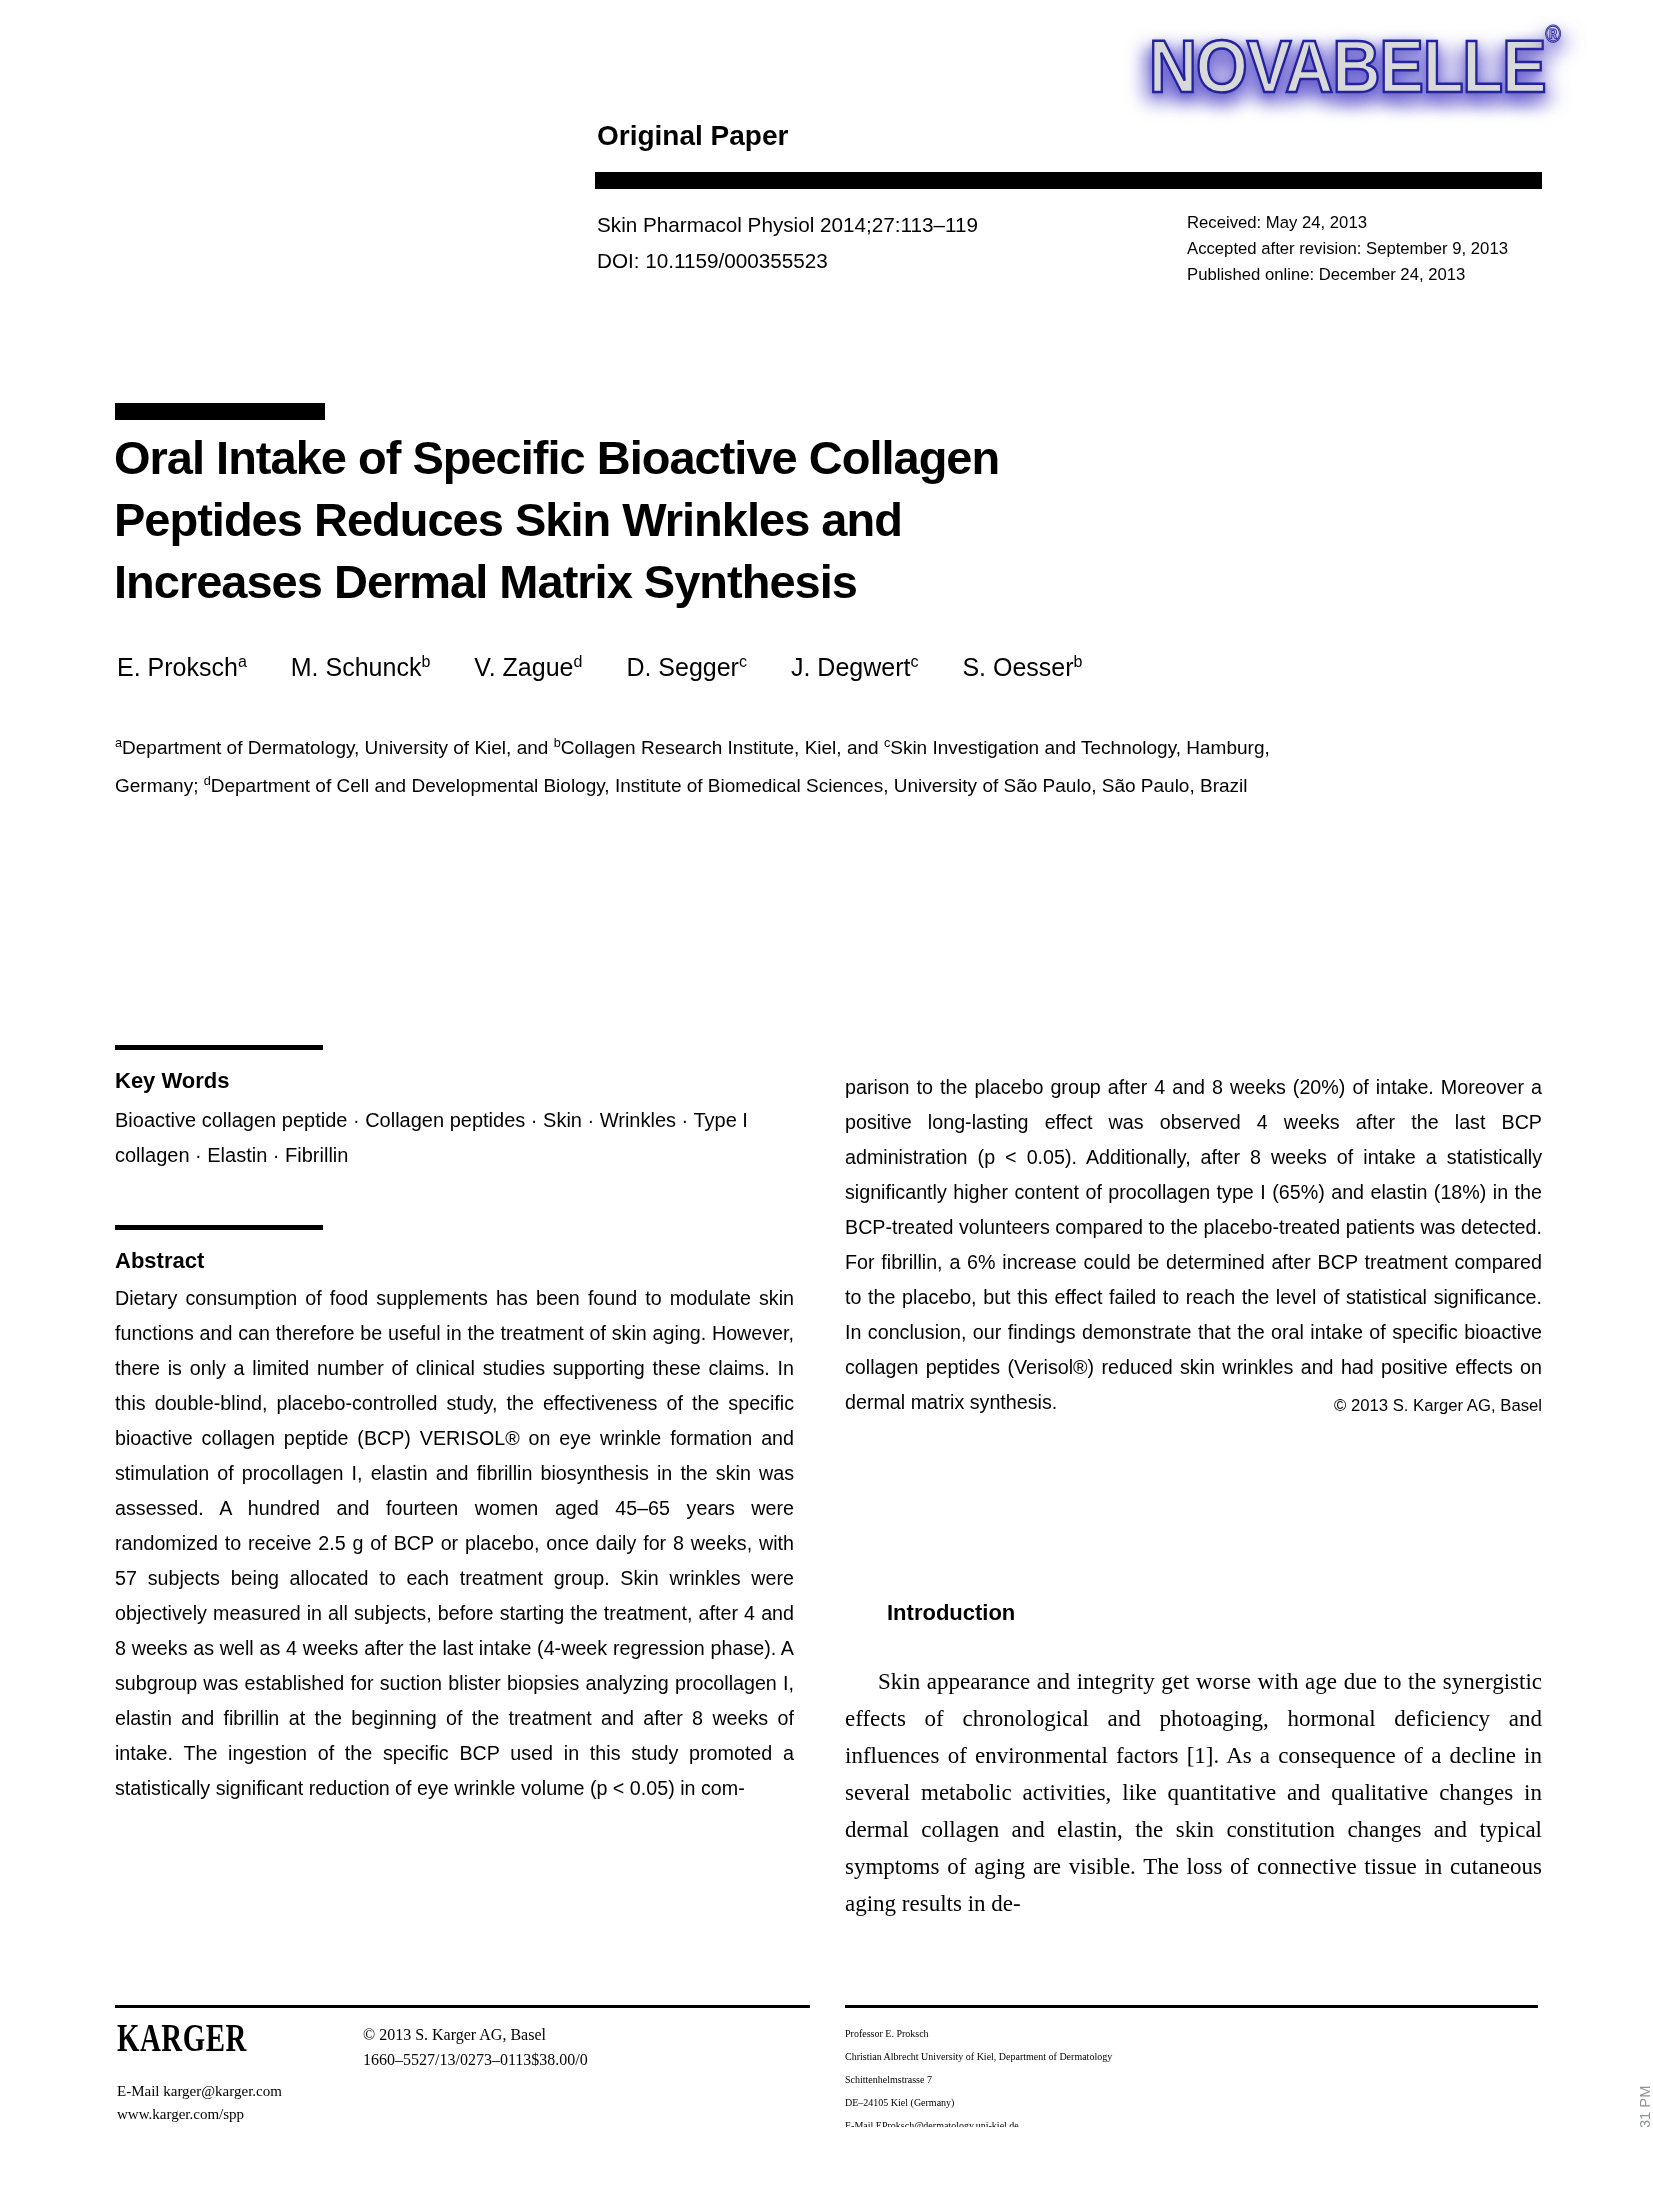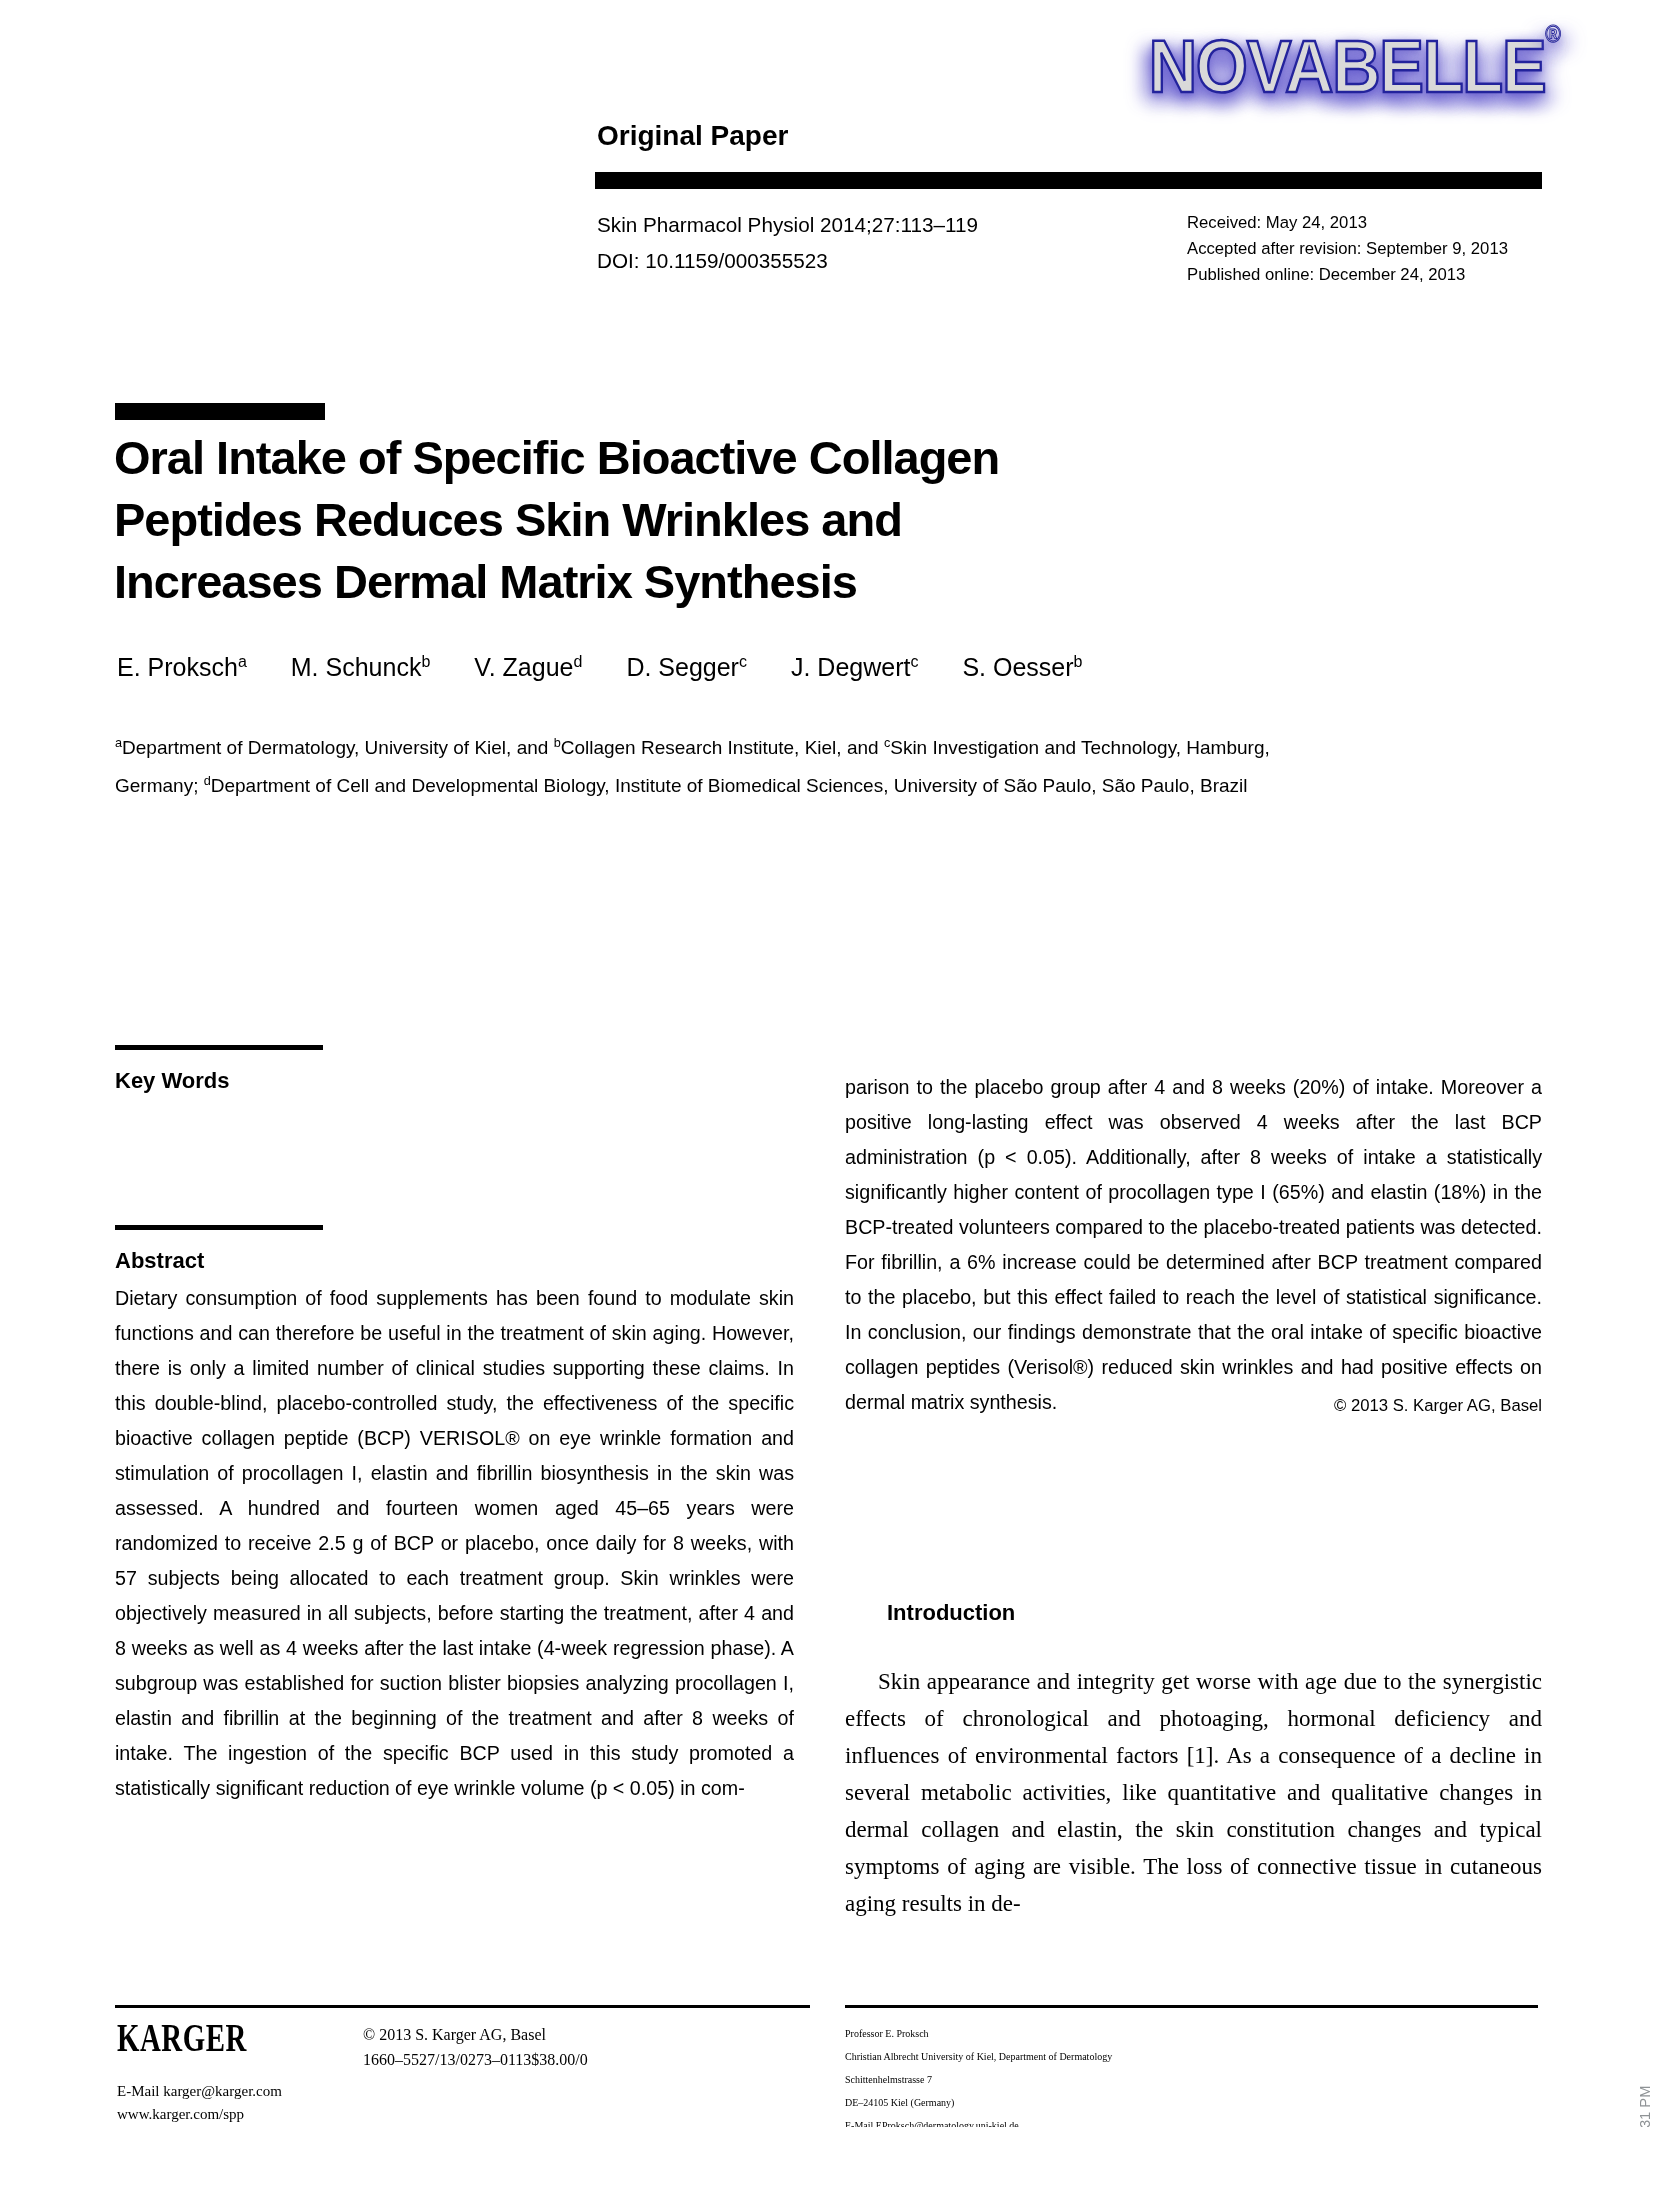--- a/index.html
+++ b/index.html
@@ -124,20 +124,21 @@
       <span class="author"><span>J. Degwert</span><sup>c</sup></span>
       <span class="author"><span>S. Oesser</span><sup>b</sup></span>
     </div>
 
   <div class="affiliations">
     
   <span class="aff-seg"><sup>a</sup><span>Department of Dermatology, University of Kiel, and </span></span><span class="aff-seg"><sup>b</sup><span>Collagen Research Institute, Kiel, and </span></span><span class="aff-seg"><sup>c</sup><span>Skin Investigation and Technology, Hamburg, Germany; </span></span><span class="aff-seg"><sup>d</sup><span>Department of Cell and Developmental Biology, Institute of Biomedical Sciences, University of São Paulo, São Paulo, Brazil</span></span></div>
 
   <div class="rule kw-rule"></div>
   <div class="col-heading kw-heading">Key Words</div>
+  <div class="kw-text">Bioactive collagen peptide · Collagen peptides · Skin · Wrinkles · Type I collagen · Elastin · Fibrillin</div>
 
   <div class="rule abs-rule"></div>
   <div class="col-heading abs-heading">Abstract</div>
   <div class="abs-col abs-col1">Dietary consumption of food supplements has been found to modulate skin functions and can therefore be useful in the treatment of skin aging. However, there is only a limited number of clinical studies supporting these claims. In this double-blind, placebo-controlled study, the effectiveness of the specific bioactive collagen peptide (BCP) VERISOL® on eye wrinkle formation and stimulation of procollagen I, elastin and fibrillin biosynthesis in the skin was assessed. A hundred and fourteen women aged 45–65 years were randomized to receive 2.5 g of BCP or placebo, once daily for 8 weeks, with 57 subjects being allocated to each treatment group. Skin wrinkles were objectively measured in all subjects, before starting the treatment, after 4 and 8 weeks as well as 4 weeks after the last intake (4-week regression phase). A subgroup was established for suction blister biopsies analyzing procollagen I, elastin and fibrillin at the beginning of the treatment and after 8 weeks of intake. The ingestion of the specific BCP used in this study promoted a statistically significant reduction of eye wrinkle volume (p &lt; 0.05) in com-</div>
   <div class="abs-col abs-col2"><span>parison to the placebo group after 4 and 8 weeks (20%) of intake. Moreover a positive long-lasting effect was observed 4 weeks after the last BCP administration (p &lt; 0.05). Additionally, after 8 weeks of intake a statistically significantly higher content of procollagen type I (65%) and elastin (18%) in the BCP-treated volunteers compared to the placebo-treated patients was detected. For fibrillin, a 6% increase could be determined after BCP treatment compared to the placebo, but this effect failed to reach the level of statistical significance. In conclusion, our findings demonstrate that the oral intake of specific bioactive collagen peptides (Verisol®) reduced skin wrinkles and had positive effects on dermal matrix synthesis.</span><span class="abs-copyright">© 2013 S. Karger AG, Basel</span></div>
 
   <div class="intro-heading">Introduction</div>
   <div class="intro-body">Skin appearance and integrity get worse with age due to the synergistic effects of chronological and photoaging, hormonal deficiency and influences of environmental factors [1]. As a consequence of a decline in several metabolic activities, like quantitative and qualitative changes in dermal collagen and elastin, the skin constitution changes and typical symptoms of aging are visible. The loss of connective tissue in cutaneous aging results in de-</div>
 
   <div class="footer-rule left"></div>

